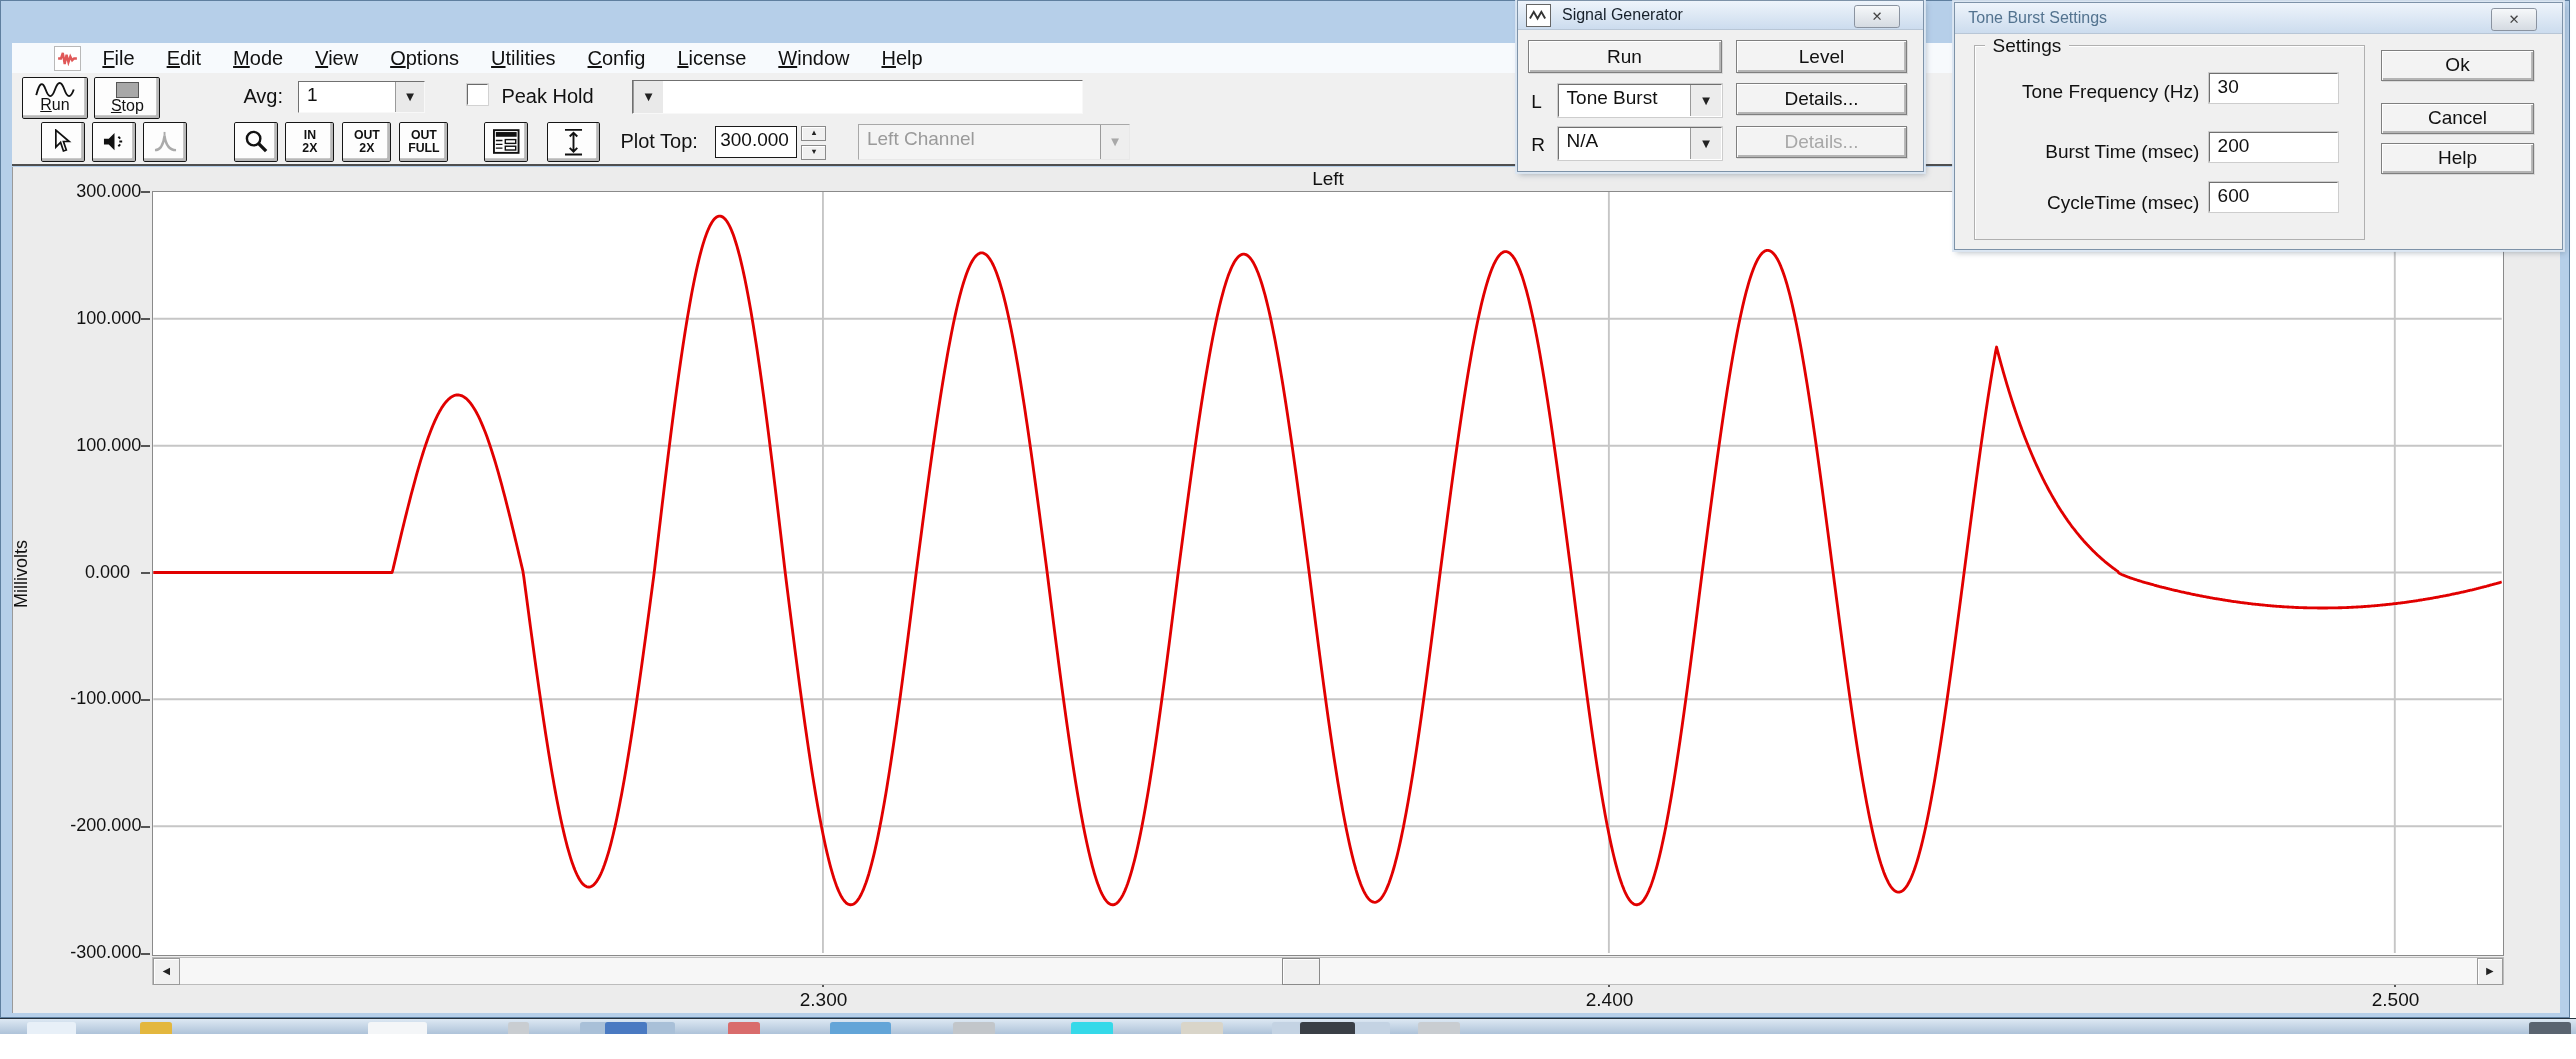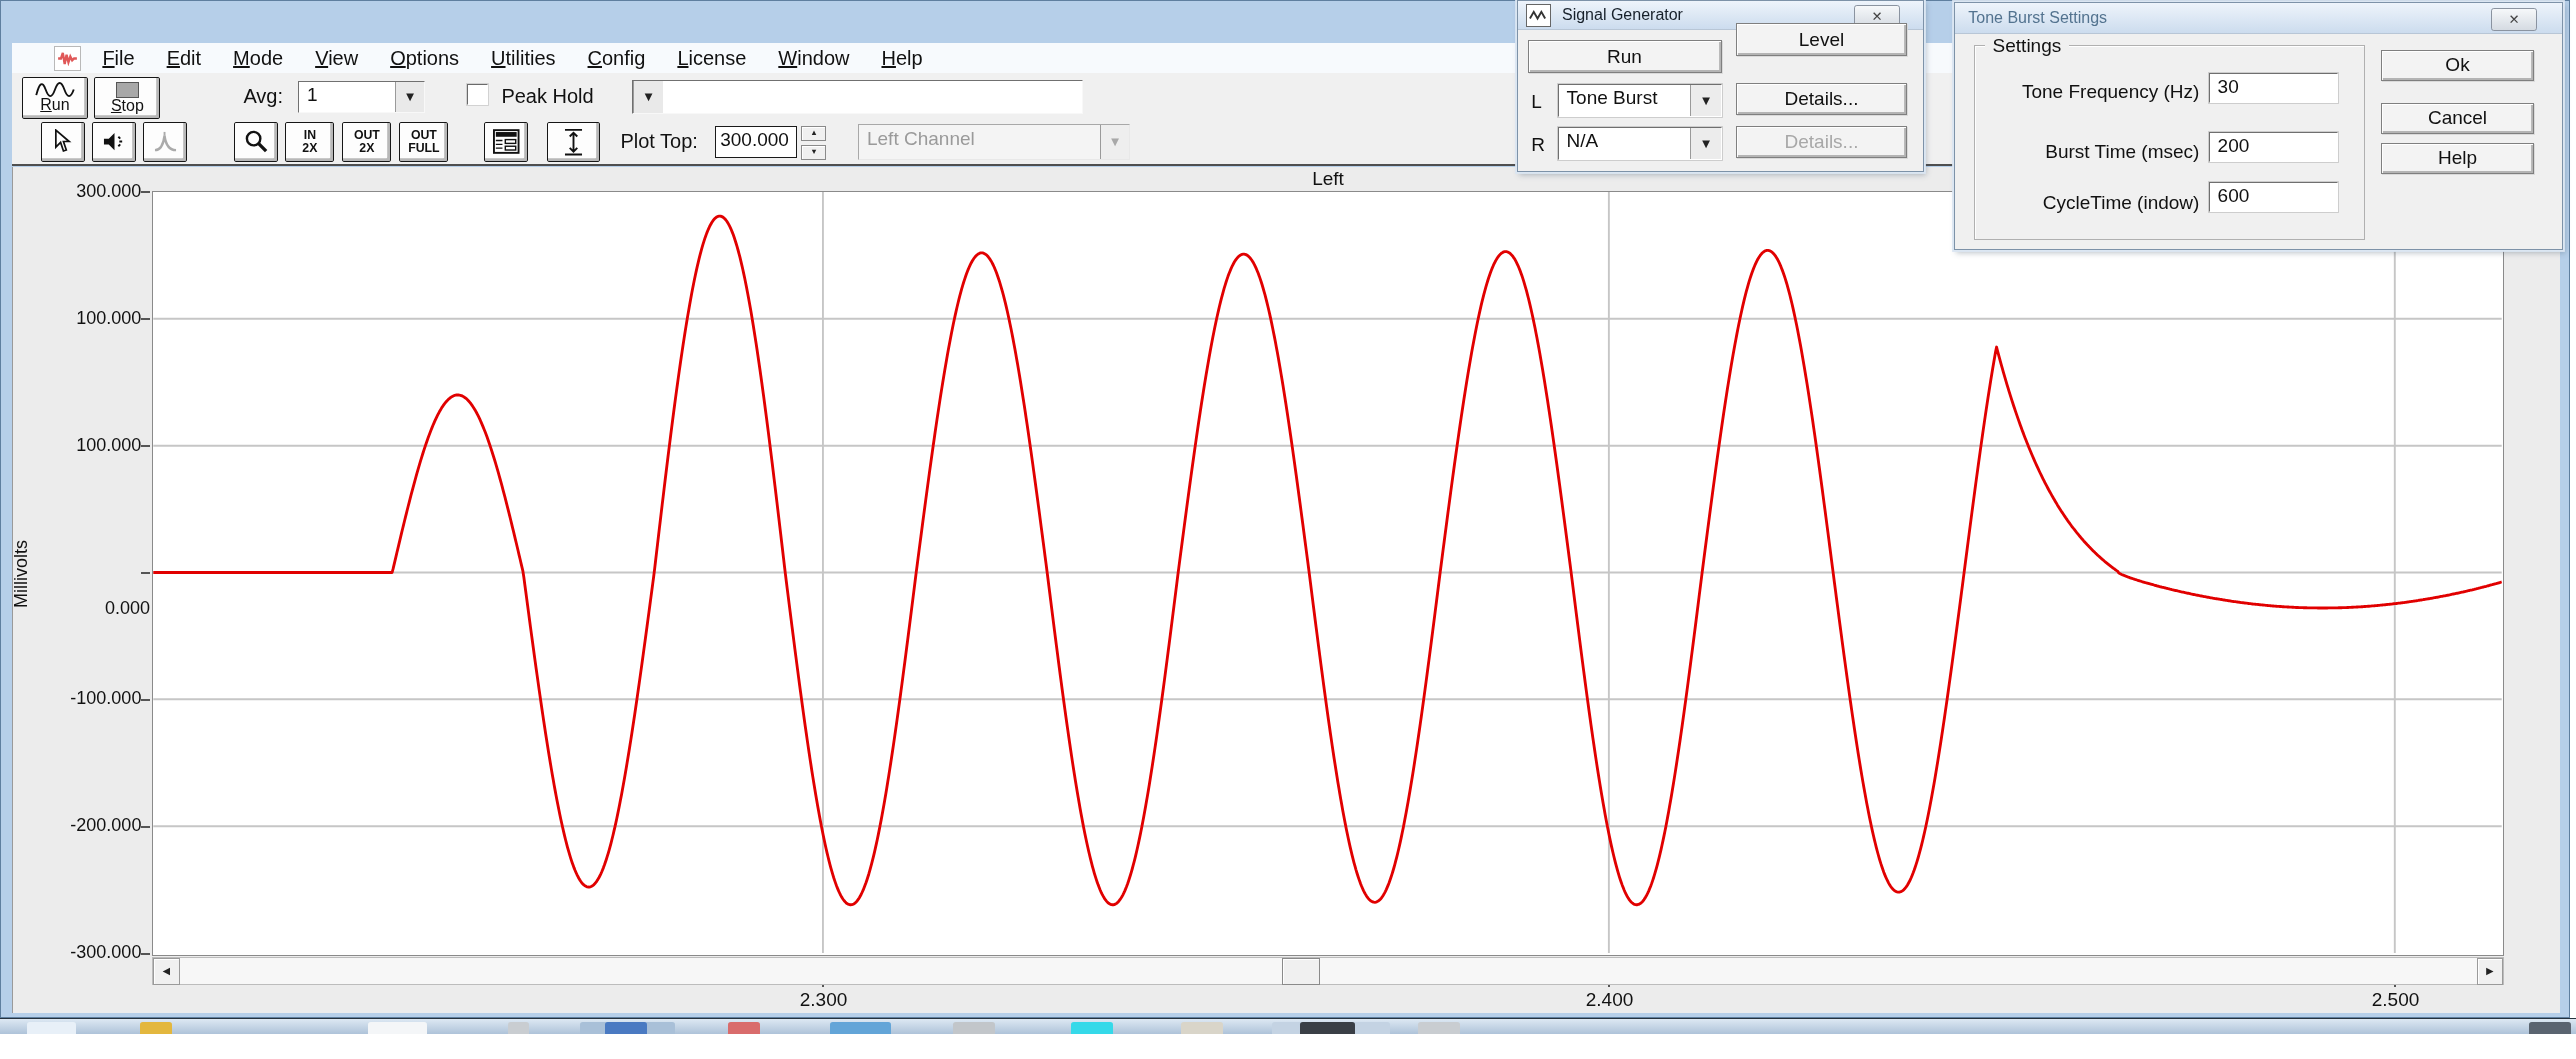--- a/index.html
+++ b/index.html
@@ -232,21 +232,21 @@
           <polyline points="0,401.5 1,401.5 2,401.5 3,401.5 4,401.5 5,401.5 6,401.5 7,401.5 8,401.5 9,401.5 10,401.5 11,401.5 12,401.5 13,401.5 14,401.5 15,401.5 16,401.5 17,401.5 18,401.5 19,401.5 20,401.5 21,401.5 22,401.5 23,401.5 24,401.5 25,401.5 26,401.5 27,401.5 28,401.5 29,401.5 30,401.5 31,401.5 32,401.5 33,401.5 34,401.5 35,401.5 36,401.5 37,401.5 38,401.5 39,401.5 40,401.5 41,401.5 42,401.5 43,401.5 44,401.5 45,401.5 46,401.5 47,401.5 48,401.5 49,401.5 50,401.5 51,401.5 52,401.5 53,401.5 54,401.5 55,401.5 56,401.5 57,401.5 58,401.5 59,401.5 60,401.5 61,401.5 62,401.5 63,401.5 64,401.5 65,401.5 66,401.5 67,401.5 68,401.5 69,401.5 70,401.5 71,401.5 72,401.5 73,401.5 74,401.5 75,401.5 76,401.5 77,401.5 78,401.5 79,401.5 80,401.5 81,401.5 82,401.5 83,401.5 84,401.5 85,401.5 86,401.5 87,401.5 88,401.5 89,401.5 90,401.5 91,401.5 92,401.5 93,401.5 94,401.5 95,401.5 96,401.5 97,401.5 98,401.5 99,401.5 100,401.5 101,401.5 102,401.5 103,401.5 104,401.5 105,401.5 106,401.5 107,401.5 108,401.5 109,401.5 110,401.5 111,401.5 112,401.5 113,401.5 114,401.5 115,401.5 116,401.5 117,401.5 118,401.5 119,401.5 120,401.5 121,401.5 122,401.5 123,401.5 124,401.5 125,401.5 126,401.5 127,401.5 128,401.5 129,401.5 130,401.5 131,401.5 132,401.5 133,401.5 134,401.5 135,401.5 136,401.5 137,401.5 138,401.5 139,401.5 140,401.5 141,401.5 142,401.5 143,401.5 144,401.5 145,401.5 146,401.5 147,401.5 148,401.5 149,401.5 150,401.5 151,401.5 152,401.5 153,401.5 154,401.5 155,401.5 156,401.5 157,401.5 158,401.5 159,401.5 160,401.5 161,401.5 162,401.5 163,401.5 164,401.5 165,401.5 166,401.5 167,401.5 168,401.5 169,401.5 170,401.5 171,401.5 172,401.5 173,401.5 174,401.5 175,401.5 176,401.5 177,401.5 178,401.5 179,401.5 180,401.5 181,401.5 182,401.5 183,401.5 184,401.5 185,401.5 186,401.5 187,401.5 188,401.5 189,401.5 190,401.5 191,401.5 192,401.5 193,401.5 194,401.5 195,401.5 196,401.5 197,401.5 198,401.5 199,401.5 200,401.5 201,401.5 202,401.5 203,401.5 204,401.5 205,401.5 206,401.5 207,401.5 208,401.5 209,401.5 210,401.5 211,401.5 212,401.5 213,401.5 214,401.5 215,401.5 216,401.5 217,401.5 218,401.5 219,401.5 220,401.5 221,401.5 222,401.5 223,401.5 224,401.5 225,401.5 226,401.5 227,401.5 228,401.5 229,401.5 230,401.5 231,401.5 232,401.5 233,401.5 234,401.5 235,401.5 236,401.5 237,401.5 238,401.5 239,401.5 240,401.5 241,401.5 242,401.5 243,401.5 244,401.5 245,401.5 246,401.5 247,401.5 248,401.5 249,401.5 250,401.5 251,401.5 252,401.5 253,397.7 254,393.5 255,389.2 256,385.0 257,380.7 258,376.5 259,372.3 260,368.1 261,363.9 262,359.7 263,355.6 264,351.5 265,347.4 266,343.3 267,339.3 268,335.3 269,331.3 270,327.4 271,323.5 272,319.7 273,315.9 274,312.1 275,308.4 276,304.7 277,301.1 278,297.5 279,294.0 280,290.5 281,287.1 282,283.8 283,280.5 284,277.3 285,274.1 286,271.0 287,268.0 288,265.1 289,262.2 290,259.4 291,256.6 292,254.0 293,251.4 294,248.9 295,246.4 296,244.1 297,241.8 298,239.6 299,237.5 300,235.5 301,233.6 302,231.7 303,230.0 304,228.3 305,226.7 306,225.2 307,223.8 308,222.5 309,221.3 310,220.2 311,219.2 312,218.2 313,217.4 314,216.7 315,216.0 316,215.5 317,215.0 318,214.6 319,214.4 320,214.2 321,214.1 322,214.2 323,214.3 324,214.5 325,214.8 326,215.2 327,215.7 328,216.4 329,217.1 330,217.8 331,218.7 332,219.7 333,220.8 334,222.0 335,223.2 336,224.6 337,226.1 338,227.6 339,229.2 340,230.9 341,232.7 342,234.6 343,236.6 344,238.7 345,240.8 346,243.1 347,245.4 348,247.8 349,250.3 350,252.8 351,255.4 352,258.1 353,260.9 354,263.8 355,266.7 356,269.7 357,272.7 358,275.9 359,279.1 360,282.3 361,285.6 362,289.0 363,292.4 364,295.9 365,299.5 366,303.1 367,306.7 368,310.4 369,314.2 370,318.0 371,321.8 372,325.7 373,329.6 374,333.5 375,337.5 376,341.5 377,345.6 378,349.7 379,353.8 380,357.9 381,362.1 382,366.2 383,370.4 384,374.6 385,378.8 386,383.1 387,387.3 388,391.6 389,395.8 390,400.1 391,406.5 392,414.1 393,421.6 394,429.1 395,436.6 396,444.1 397,451.6 398,459.1 399,466.5 400,473.8 401,481.2 402,488.5 403,495.8 404,503.0 405,510.1 406,517.2 407,524.3 408,531.2 409,538.1 410,545.0 411,551.7 412,558.4 413,565.0 414,571.6 415,578.0 416,584.3 417,590.6 418,596.7 419,602.8 420,608.7 421,614.6 422,620.3 423,625.9 424,631.4 425,636.8 426,642.1 427,647.2 428,652.2 429,657.1 430,661.8 431,666.4 432,670.9 433,675.2 434,679.4 435,683.5 436,687.4 437,691.2 438,694.8 439,698.2 440,701.5 441,704.7 442,707.7 443,710.5 444,713.2 445,715.7 446,718.0 447,720.2 448,722.2 449,724.1 450,725.8 451,727.3 452,728.7 453,729.9 454,730.9 455,731.7 456,732.4 457,732.9 458,733.2 459,733.4 460,733.4 461,733.2 462,732.8 463,732.3 464,731.6 465,730.8 466,729.7 467,728.5 468,727.1 469,725.6 470,723.9 471,722.0 472,720.0 473,717.8 474,715.4 475,712.9 476,710.2 477,707.3 478,704.3 479,701.1 480,697.8 481,694.4 482,690.7 483,687.0 484,683.0 485,679.0 486,674.7 487,670.4 488,665.9 489,661.3 490,656.5 491,651.6 492,646.6 493,641.4 494,636.2 495,630.8 496,625.3 497,619.6 498,613.9 499,608.0 500,602.1 501,596.0 502,589.9 503,583.6 504,577.3 505,570.8 506,564.3 507,557.7 508,551.0 509,544.2 510,537.3 511,530.4 512,523.4 513,516.4 514,509.3 515,502.1 516,494.9 517,487.6 518,480.3 519,473.0 520,465.6 521,458.2 522,450.7 523,443.3 524,435.8 525,428.3 526,420.7 527,413.2 528,405.7 529,397.7 530,389.1 531,380.6 532,372.1 533,363.5 534,355.0 535,346.6 536,338.1 537,329.7 538,321.4 539,313.0 540,304.7 541,296.5 542,288.3 543,280.2 544,272.1 545,264.2 546,256.2 547,248.4 548,240.6 549,232.9 550,225.3 551,217.8 552,210.4 553,203.1 554,195.9 555,188.8 556,181.8 557,174.9 558,168.2 559,161.5 560,155.0 561,148.6 562,142.3 563,136.2 564,130.2 565,124.4 566,118.7 567,113.1 568,107.7 569,102.4 570,97.3 571,92.4 572,87.6 573,83.0 574,78.5 575,74.2 576,70.1 577,66.1 578,62.4 579,58.8 580,55.3 581,52.1 582,49.0 583,46.1 584,43.4 585,40.9 586,38.6 587,36.4 588,34.5 589,32.7 590,31.1 591,29.7 592,28.5 593,27.5 594,26.7 595,26.1 596,25.7 597,25.5 598,25.4 599,25.6 600,26.0 601,26.5 602,27.3 603,28.2 604,29.3 605,30.6 606,32.2 607,33.9 608,35.8 609,37.8 610,40.1 611,42.6 612,45.2 613,48.1 614,51.1 615,54.3 616,57.6 617,61.2 618,64.9 619,68.8 620,72.9 621,77.1 622,81.5 623,86.1 624,90.8 625,95.7 626,100.8 627,106.0 628,111.4 629,116.9 630,122.5 631,128.3 632,134.3 633,140.4 634,146.6 635,152.9 636,159.4 637,166.0 638,172.7 639,179.6 640,186.5 641,193.6 642,200.8 643,208.1 644,215.4 645,222.9 646,230.5 647,238.1 648,245.9 649,253.7 650,261.6 651,269.6 652,277.6 653,285.7 654,293.9 655,302.1 656,310.3 657,318.7 658,327.0 659,335.4 660,343.9 661,352.3 662,360.8 663,369.3 664,377.8 665,386.4 666,394.9 667,403.3 668,411.3 669,419.3 670,427.2 671,435.2 672,443.1 673,451.0 674,458.9 675,466.7 676,474.5 677,482.3 678,490.0 679,497.7 680,505.3 681,512.9 682,520.5 683,527.9 684,535.3 685,542.7 686,549.9 687,557.1 688,564.2 689,571.2 690,578.1 691,585.0 692,591.7 693,598.4 694,604.9 695,611.4 696,617.7 697,623.9 698,630.0 699,636.0 700,641.9 701,647.6 702,653.2 703,658.7 704,664.0 705,669.3 706,674.3 707,679.3 708,684.1 709,688.7 710,693.2 711,697.6 712,701.7 713,705.8 714,709.7 715,713.4 716,716.9 717,720.3 718,723.6 719,726.6 720,729.5 721,732.3 722,734.8 723,737.2 724,739.4 725,741.5 726,743.3 727,745.0 728,746.5 729,747.9 730,749.0 731,750.0 732,750.8 733,751.4 734,751.8 735,752.1 736,752.1 737,752.0 738,751.7 739,751.3 740,750.6 741,749.8 742,748.8 743,747.6 744,746.2 745,744.6 746,742.9 747,741.0 748,738.9 749,736.7 750,734.2 751,731.6 752,728.9 753,725.9 754,722.8 755,719.6 756,716.1 757,712.5 758,708.8 759,704.8 760,700.8 761,696.5 762,692.1 763,687.6 764,682.9 765,678.1 766,673.1 767,668.0 768,662.8 769,657.4 770,651.9 771,646.2 772,640.5 773,634.6 774,628.6 775,622.4 776,616.2 777,609.8 778,603.4 779,596.8 780,590.1 781,583.4 782,576.5 783,569.6 784,562.5 785,555.4 786,548.2 787,540.9 788,533.6 789,526.2 790,518.7 791,511.1 792,503.5 793,495.9 794,488.2 795,480.4 796,472.7 797,464.8 798,457.0 799,449.1 800,441.2 801,433.3 802,425.3 803,417.4 804,409.4 805,401.4 806,393.8 807,386.1 808,378.4 809,370.8 810,363.2 811,355.6 812,348.0 813,340.4 814,332.9 815,325.4 816,318.0 817,310.6 818,303.2 819,295.9 820,288.7 821,281.5 822,274.3 823,267.3 824,260.3 825,253.3 826,246.5 827,239.7 828,233.1 829,226.5 830,219.9 831,213.5 832,207.2 833,201.0 834,194.9 835,188.9 836,183.0 837,177.2 838,171.5 839,166.0 840,160.6 841,155.3 842,150.1 843,145.1 844,140.1 845,135.4 846,130.7 847,126.2 848,121.9 849,117.7 850,113.6 851,109.7 852,105.9 853,102.3 854,98.8 855,95.5 856,92.4 857,89.4 858,86.6 859,83.9 860,81.4 861,79.1 862,76.9 863,74.9 864,73.1 865,71.4 866,69.9 867,68.6 868,67.5 869,66.5 870,65.7 871,65.1 872,64.6 873,64.3 874,64.2 875,64.3 876,64.6 877,65.0 878,65.6 879,66.3 880,67.3 881,68.4 882,69.7 883,71.1 884,72.7 885,74.5 886,76.5 887,78.6 888,80.9 889,83.4 890,86.0 891,88.8 892,91.8 893,94.9 894,98.2 895,101.6 896,105.2 897,108.9 898,112.8 899,116.8 900,121.0 901,125.3 902,129.8 903,134.4 904,139.2 905,144.1 906,149.1 907,154.2 908,159.5 909,164.9 910,170.4 911,176.1 912,181.8 913,187.7 914,193.7 915,199.8 916,206.0 917,212.3 918,218.7 919,225.1 920,231.7 921,238.4 922,245.1 923,252.0 924,258.9 925,265.9 926,272.9 927,280.0 928,287.2 929,294.5 930,301.8 931,309.1 932,316.5 933,323.9 934,331.4 935,338.9 936,346.5 937,354.1 938,361.7 939,369.3 940,376.9 941,384.6 942,392.2 943,399.9 944,407.8 945,415.8 946,423.7 947,431.7 948,439.6 949,447.5 950,455.4 951,463.3 952,471.1 953,478.9 954,486.6 955,494.3 956,502.0 957,509.6 958,517.2 959,524.7 960,532.1 961,539.4 962,546.7 963,554.0 964,561.1 965,568.1 966,575.1 967,582.0 968,588.8 969,595.5 970,602.1 971,608.5 972,614.9 973,621.2 974,627.3 975,633.4 976,639.3 977,645.1 978,650.8 979,656.3 980,661.7 981,667.0 982,672.1 983,677.1 984,682.0 985,686.7 986,691.2 987,695.7 988,699.9 989,704.0 990,708.0 991,711.8 992,715.4 993,718.9 994,722.2 995,725.3 996,728.3 997,731.1 998,733.7 999,736.2 1000,738.5 1001,740.6 1002,742.5 1003,744.3 1004,745.9 1005,747.3 1006,748.5 1007,749.6 1008,750.5 1009,751.1 1010,751.7 1011,752.0 1012,752.1 1013,752.1 1014,751.9 1015,751.5 1016,750.9 1017,750.2 1018,749.2 1019,748.1 1020,746.8 1021,745.3 1022,743.7 1023,741.9 1024,739.9 1025,737.7 1026,735.3 1027,732.8 1028,730.1 1029,727.2 1030,724.2 1031,721.0 1032,717.6 1033,714.1 1034,710.4 1035,706.6 1036,702.6 1037,698.4 1038,694.1 1039,689.6 1040,685.0 1041,680.2 1042,675.3 1043,670.3 1044,665.1 1045,659.8 1046,654.3 1047,648.7 1048,643.0 1049,637.2 1050,631.2 1051,625.1 1052,618.9 1053,612.6 1054,606.2 1055,599.7 1056,593.1 1057,586.3 1058,579.5 1059,572.6 1060,565.6 1061,558.5 1062,551.4 1063,544.1 1064,536.8 1065,529.4 1066,522.0 1067,514.5 1068,506.9 1069,499.2 1070,491.6 1071,483.8 1072,476.1 1073,468.3 1074,460.4 1075,452.6 1076,444.7 1077,436.7 1078,428.8 1079,420.9 1080,412.9 1081,404.9 1082,397.1 1083,389.5 1084,381.9 1085,374.3 1086,366.7 1087,359.1 1088,351.5 1089,344.0 1090,336.5 1091,329.0 1092,321.6 1093,314.2 1094,306.8 1095,299.5 1096,292.3 1097,285.1 1098,278.0 1099,270.9 1100,263.9 1101,257.0 1102,250.1 1103,243.3 1104,236.6 1105,230.0 1106,223.5 1107,217.1 1108,210.7 1109,204.5 1110,198.4 1111,192.3 1112,186.4 1113,180.6 1114,174.9 1115,169.3 1116,163.9 1117,158.5 1118,153.3 1119,148.3 1120,143.3 1121,138.5 1122,133.8 1123,129.3 1124,124.9 1125,120.6 1126,116.5 1127,112.5 1128,108.7 1129,105.0 1130,101.5 1131,98.2 1132,95.0 1133,91.9 1134,89.0 1135,86.3 1136,83.8 1137,81.4 1138,79.1 1139,77.1 1140,75.2 1141,73.4 1142,71.9 1143,70.5 1144,69.3 1145,68.2 1146,67.4 1147,66.7 1148,66.1 1149,65.8 1150,65.6 1151,65.6 1152,65.8 1153,66.1 1154,66.6 1155,67.3 1156,68.2 1157,69.2 1158,70.4 1159,71.8 1160,73.3 1161,75.0 1162,76.9 1163,79.0 1164,81.2 1165,83.6 1166,86.1 1167,88.8 1168,91.7 1169,94.7 1170,97.9 1171,101.3 1172,104.8 1173,108.4 1174,112.2 1175,116.2 1176,120.3 1177,124.5 1178,128.9 1179,133.4 1180,138.1 1181,142.9 1182,147.9 1183,152.9 1184,158.1 1185,163.5 1186,168.9 1187,174.5 1188,180.2 1189,186.0 1190,191.9 1191,197.9 1192,204.0 1193,210.2 1194,216.6 1195,223.0 1196,229.5 1197,236.1 1198,242.8 1199,249.6 1200,256.4 1201,263.3 1202,270.3 1203,277.4 1204,284.5 1205,291.7 1206,298.9 1207,306.2 1208,313.6 1209,321.0 1210,328.4 1211,335.9 1212,343.4 1213,350.9 1214,358.5 1215,366.1 1216,373.7 1217,381.3 1218,388.9 1219,396.5 1220,404.3 1221,412.2 1222,420.1 1223,428.0 1224,435.9 1225,443.7 1226,451.6 1227,459.4 1228,467.1 1229,474.9 1230,482.6 1231,490.3 1232,497.9 1233,505.5 1234,513.0 1235,520.5 1236,527.9 1237,535.2 1238,542.5 1239,549.7 1240,556.8 1241,563.8 1242,570.8 1243,577.6 1244,584.4 1245,591.1 1246,597.7 1247,604.1 1248,610.5 1249,616.8 1250,623.0 1251,629.0 1252,634.9 1253,640.7 1254,646.4 1255,652.0 1256,657.4 1257,662.7 1258,667.8 1259,672.9 1260,677.7 1261,682.5 1262,687.1 1263,691.5 1264,695.8 1265,700.0 1266,703.9 1267,707.8 1268,711.4 1269,715.0 1270,718.3 1271,721.5 1272,724.5 1273,727.4 1274,730.1 1275,732.6 1276,734.9 1277,737.1 1278,739.1 1279,740.9 1280,742.6 1281,744.1 1282,745.4 1283,746.5 1284,747.4 1285,748.2 1286,748.8 1287,749.2 1288,749.4 1289,749.5 1290,749.3 1291,749.0 1292,748.5 1293,747.9 1294,747.0 1295,746.0 1296,744.8 1297,743.4 1298,741.8 1299,740.1 1300,738.2 1301,736.1 1302,733.8 1303,731.4 1304,728.8 1305,726.0 1306,723.1 1307,720.0 1308,716.7 1309,713.3 1310,709.7 1311,705.9 1312,702.0 1313,698.0 1314,693.8 1315,689.4 1316,684.9 1317,680.2 1318,675.4 1319,670.5 1320,665.4 1321,660.1 1322,654.8 1323,649.3 1324,643.7 1325,637.9 1326,632.1 1327,626.1 1328,620.0 1329,613.8 1330,607.5 1331,601.0 1332,594.5 1333,587.9 1334,581.2 1335,574.3 1336,567.4 1337,560.4 1338,553.4 1339,546.2 1340,539.0 1341,531.7 1342,524.3 1343,516.9 1344,509.4 1345,501.8 1346,494.2 1347,486.6 1348,478.9 1349,471.2 1350,463.4 1351,455.6 1352,447.8 1353,439.9 1354,432.1 1355,424.2 1356,416.3 1357,408.4 1358,400.5 1359,392.8 1360,385.1 1361,377.4 1362,369.8 1363,362.1 1364,354.5 1365,346.9 1366,339.3 1367,331.7 1368,324.2 1369,316.7 1370,309.3 1371,301.9 1372,294.6 1373,287.3 1374,280.1 1375,273.0 1376,265.9 1377,258.9 1378,251.9 1379,245.1 1380,238.3 1381,231.6 1382,225.0 1383,218.4 1384,212.0 1385,205.7 1386,199.5 1387,193.3 1388,187.3 1389,181.4 1390,175.6 1391,169.9 1392,164.4 1393,159.0 1394,153.7 1395,148.5 1396,143.4 1397,138.5 1398,133.7 1399,129.1 1400,124.6 1401,120.2 1402,116.0 1403,112.0 1404,108.0 1405,104.3 1406,100.7 1407,97.2 1408,93.9 1409,90.8 1410,87.8 1411,85.0 1412,82.3 1413,79.8 1414,77.5 1415,75.4 1416,73.4 1417,71.6 1418,69.9 1419,68.5 1420,67.2 1421,66.0 1422,65.1 1423,64.3 1424,63.7 1425,63.2 1426,63.0 1427,62.9 1428,63.0 1429,63.3 1430,63.7 1431,64.3 1432,65.1 1433,66.1 1434,67.2 1435,68.5 1436,70.0 1437,71.6 1438,73.5 1439,75.5 1440,77.6 1441,80.0 1442,82.4 1443,85.1 1444,87.9 1445,90.9 1446,94.1 1447,97.4 1448,100.8 1449,104.4 1450,108.2 1451,112.1 1452,116.2 1453,120.4 1454,124.8 1455,129.3 1456,133.9 1457,138.7 1458,143.6 1459,148.7 1460,153.9 1461,159.2 1462,164.6 1463,170.2 1464,175.9 1465,181.7 1466,187.6 1467,193.6 1468,199.7 1469,206.0 1470,212.3 1471,218.7 1472,225.2 1473,231.9 1474,238.6 1475,245.3 1476,252.2 1477,259.2 1478,266.2 1479,273.3 1480,280.4 1481,287.6 1482,294.9 1483,302.3 1484,309.6 1485,317.1 1486,324.5 1487,332.1 1488,339.6 1489,347.2 1490,354.8 1491,362.4 1492,370.1 1493,377.8 1494,385.4 1495,393.1 1496,400.8 1497,408.8 1498,416.7 1499,424.7 1500,432.6 1501,440.6 1502,448.5 1503,456.4 1504,464.2 1505,472.0 1506,479.8 1507,487.6 1508,495.3 1509,502.9 1510,510.5 1511,518.1 1512,525.6 1513,533.0 1514,540.3 1515,547.6 1516,554.8 1517,562.0 1518,569.0 1519,576.0 1520,582.8 1521,589.6 1522,596.3 1523,602.9 1524,609.3 1525,615.7 1526,621.9 1527,628.1 1528,634.1 1529,640.0 1530,645.8 1531,651.4 1532,657.0 1533,662.4 1534,667.6 1535,672.7 1536,677.7 1537,682.6 1538,687.3 1539,691.8 1540,696.2 1541,700.4 1542,704.5 1543,708.5 1544,712.2 1545,715.8 1546,719.3 1547,722.6 1548,725.7 1549,728.6 1550,731.4 1551,734.0 1552,736.5 1553,738.8 1554,740.8 1555,742.8 1556,744.5 1557,746.1 1558,747.5 1559,748.7 1560,749.7 1561,750.5 1562,751.2 1563,751.7 1564,752.0 1565,752.1 1566,752.1 1567,751.8 1568,751.4 1569,750.8 1570,750.1 1571,749.1 1572,748.0 1573,746.6 1574,745.1 1575,743.5 1576,741.6 1577,739.6 1578,737.4 1579,735.0 1580,732.5 1581,729.8 1582,726.9 1583,723.8 1584,720.6 1585,717.2 1586,713.7 1587,710.0 1588,706.1 1589,702.1 1590,697.9 1591,693.6 1592,689.1 1593,684.4 1594,679.7 1595,674.7 1596,669.7 1597,664.5 1598,659.1 1599,653.6 1600,648.0 1601,642.3 1602,636.5 1603,630.5 1604,624.4 1605,618.2 1606,611.9 1607,605.4 1608,598.9 1609,592.3 1610,585.5 1611,578.7 1612,571.8 1613,564.8 1614,557.7 1615,550.5 1616,543.2 1617,535.9 1618,528.5 1619,521.1 1620,513.5 1621,506.0 1622,498.3 1623,490.6 1624,482.9 1625,475.1 1626,467.3 1627,459.5 1628,451.6 1629,443.7 1630,435.8 1631,427.8 1632,419.9 1633,411.9 1634,404.0 1635,396.2 1636,388.4 1637,380.7 1638,373.0 1639,365.3 1640,357.6 1641,350.0 1642,342.4 1643,334.8 1644,327.2 1645,319.7 1646,312.2 1647,304.8 1648,297.4 1649,290.1 1650,282.8 1651,275.6 1652,268.5 1653,261.4 1654,254.4 1655,247.5 1656,240.6 1657,233.8 1658,227.2 1659,220.6 1660,214.1 1661,207.7 1662,201.4 1663,195.2 1664,189.1 1665,183.1 1666,177.3 1667,171.5 1668,165.9 1669,160.4 1670,155.0 1671,149.7 1672,144.6 1673,139.6 1674,134.8 1675,130.0 1676,125.5 1677,121.0 1678,116.7 1679,112.6 1680,108.6 1681,104.7 1682,101.1 1683,97.5 1684,94.1 1685,90.9 1686,87.9 1687,85.0 1688,82.2 1689,79.7 1690,77.2 1691,75.0 1692,72.9 1693,71.0 1694,69.3 1695,67.8 1696,66.4 1697,65.2 1698,64.1 1699,63.3 1700,62.6 1701,62.1 1702,61.7 1703,61.6 1704,61.6 1705,61.8 1706,62.1 1707,62.7 1708,63.4 1709,64.3 1710,65.4 1711,66.6 1712,68.0 1713,69.6 1714,71.3 1715,73.3 1716,75.4 1717,77.6 1718,80.1 1719,82.7 1720,85.4 1721,88.3 1722,91.4 1723,94.7 1724,98.1 1725,101.6 1726,105.4 1727,109.2 1728,113.3 1729,117.4 1730,121.7 1731,126.2 1732,130.8 1733,135.6 1734,140.4 1735,145.4 1736,150.6 1737,155.9 1738,161.3 1739,166.8 1740,172.5 1741,178.2 1742,184.1 1743,190.1 1744,196.2 1745,202.4 1746,208.7 1747,215.1 1748,221.7 1749,228.3 1750,234.9 1751,241.7 1752,248.6 1753,255.5 1754,262.5 1755,269.6 1756,276.8 1757,284.0 1758,291.3 1759,298.6 1760,306.0 1761,313.4 1762,320.9 1763,328.5 1764,336.0 1765,343.6 1766,351.3 1767,358.9 1768,366.6 1769,374.3 1770,382.0 1771,389.7 1772,397.4 1773,405.1 1774,412.8 1775,420.4 1776,428.1 1777,435.7 1778,443.3 1779,450.9 1780,458.5 1781,466.0 1782,473.6 1783,481.0 1784,488.5 1785,495.8 1786,503.2 1787,510.5 1788,517.7 1789,524.8 1790,531.9 1791,539.0 1792,545.9 1793,552.8 1794,559.6 1795,566.4 1796,573.0 1797,579.6 1798,586.0 1799,592.4 1800,598.7 1801,604.8 1802,610.9 1803,616.9 1804,622.7 1805,628.4 1806,634.0 1807,639.5 1808,644.9 1809,650.1 1810,655.3 1811,660.2 1812,665.1 1813,669.8 1814,674.4 1815,678.8 1816,683.1 1817,687.2 1818,691.2 1819,695.1 1820,698.8 1821,702.3 1822,705.7 1823,709.0 1824,712.0 1825,714.9 1826,717.7 1827,720.3 1828,722.7 1829,724.9 1830,727.0 1831,729.0 1832,730.7 1833,732.3 1834,733.7 1835,734.9 1836,736.0 1837,736.9 1838,737.6 1839,738.2 1840,738.5 1841,738.7 1842,738.7 1843,738.6 1844,738.3 1845,737.8 1846,737.1 1847,736.3 1848,735.2 1849,734.0 1850,732.7 1851,731.2 1852,729.4 1853,727.6 1854,725.5 1855,723.3 1856,720.9 1857,718.4 1858,715.7 1859,712.8 1860,709.8 1861,706.6 1862,703.3 1863,699.8 1864,696.1 1865,692.3 1866,688.4 1867,684.3 1868,680.0 1869,675.6 1870,671.1 1871,666.4 1872,661.6 1873,656.6 1874,651.6 1875,646.4 1876,641.0 1877,635.6 1878,630.0 1879,624.3 1880,618.5 1881,612.5 1882,606.5 1883,600.4 1884,594.1 1885,587.8 1886,581.4 1887,574.8 1888,568.2 1889,561.5 1890,554.7 1891,547.8 1892,540.9 1893,533.9 1894,526.8 1895,519.6 1896,512.4 1897,505.2 1898,497.9 1899,490.5 1900,483.1 1901,475.6 1902,468.1 1903,460.6 1904,453.0 1905,445.4 1906,437.8 1907,430.2 1908,422.5 1909,414.9 1910,407.2 1911,399.5 1912,391.8 1913,384.1 1914,376.4 1915,368.7 1916,361.0 1917,353.3 1918,345.7 1919,338.1 1920,330.5 1921,323.0 1922,315.5 1923,308.0 1924,300.6 1925,293.3 1926,286.0 1927,278.8 1928,271.6 1929,264.5 1930,257.4 1931,250.5 1932,243.6 1933,236.8 1934,230.1 1935,223.5 1936,216.9 1937,210.5 1938,204.1 1939,197.9 1940,191.8 1941,185.7 1942,179.8 1943,174.0 1944,168.3 1945,163.6 1946,167.5 1947,171.3 1948,175.0 1949,178.7 1950,182.3 1951,185.9 1952,189.5 1953,193.0 1954,196.4 1955,199.8 1956,203.2 1957,206.5 1958,209.8 1959,213.0 1960,216.2 1961,219.3 1962,222.4 1963,225.5 1964,228.5 1965,231.5 1966,234.4 1967,237.3 1968,240.2 1969,243.0 1970,245.8 1971,248.6 1972,251.3 1973,253.9 1974,256.6 1975,259.2 1976,261.8 1977,264.3 1978,266.8 1979,269.3 1980,271.7 1981,274.1 1982,276.5 1983,278.8 1984,281.1 1985,283.4 1986,285.7 1987,287.9 1988,290.1 1989,292.2 1990,294.4 1991,296.5 1992,298.5 1993,300.6 1994,302.6 1995,304.6 1996,306.6 1997,308.5 1998,310.4 1999,312.3 2000,314.2 2001,316.0 2002,317.8 2003,319.6 2004,321.4 2005,323.1 2006,324.8 2007,326.5 2008,328.2 2009,329.9 2010,331.5 2011,333.1 2012,334.7 2013,336.3 2014,337.8 2015,339.3 2016,340.8 2017,342.3 2018,343.8 2019,345.2 2020,346.7 2021,348.1 2022,349.4 2023,350.8 2024,352.2 2025,353.5 2026,354.8 2027,356.1 2028,357.4 2029,358.7 2030,359.9 2031,361.1 2032,362.3 2033,363.5 2034,364.7 2035,365.9 2036,367.0 2037,368.2 2038,369.3 2039,370.4 2040,371.5 2041,372.6 2042,373.6 2043,374.7 2044,375.7 2045,376.7 2046,377.7 2047,378.7 2048,379.7 2049,380.7 2050,381.6 2051,382.6 2052,383.5 2053,384.4 2054,385.3 2055,386.2 2056,387.1 2057,388.0 2058,388.8 2059,389.7 2060,390.5 2061,391.3 2062,392.1 2063,392.9 2064,393.7 2065,394.5 2066,395.3 2067,396.0 2068,396.8 2069,397.5 2070,398.3 2071,399.0 2072,399.7 2073,400.4 2074,402.1 2075,402.6 2076,403.1 2077,403.6 2078,404.0 2079,404.4 2080,404.8 2081,405.2 2082,405.6 2083,406.0 2084,406.4 2085,406.7 2086,407.1 2087,407.4 2088,407.8 2089,408.1 2090,408.4 2091,408.8 2092,409.1 2093,409.4 2094,409.7 2095,410.0 2096,410.4 2097,410.7 2098,411.0 2099,411.3 2100,411.6 2101,411.9 2102,412.2 2103,412.4 2104,412.7 2105,413.0 2106,413.3 2107,413.6 2108,413.9 2109,414.1 2110,414.4 2111,414.7 2112,415.0 2113,415.2 2114,415.5 2115,415.8 2116,416.0 2117,416.3 2118,416.6 2119,416.8 2120,417.1 2121,417.3 2122,417.6 2123,417.8 2124,418.1 2125,418.3 2126,418.6 2127,418.8 2128,419.1 2129,419.3 2130,419.6 2131,419.8 2132,420.0 2133,420.3 2134,420.5 2135,420.7 2136,421.0 2137,421.2 2138,421.4 2139,421.7 2140,421.9 2141,422.1 2142,422.3 2143,422.5 2144,422.8 2145,423.0 2146,423.2 2147,423.4 2148,423.6 2149,423.8 2150,424.1 2151,424.3 2152,424.5 2153,424.7 2154,424.9 2155,425.1 2156,425.3 2157,425.5 2158,425.7 2159,425.9 2160,426.1 2161,426.3 2162,426.5 2163,426.7 2164,426.9 2165,427.0 2166,427.2 2167,427.4 2168,427.6 2169,427.8 2170,428.0 2171,428.2 2172,428.3 2173,428.5 2174,428.7 2175,428.9 2176,429.0 2177,429.2 2178,429.4 2179,429.5 2180,429.7 2181,429.9 2182,430.0 2183,430.2 2184,430.4 2185,430.5 2186,430.7 2187,430.9 2188,431.0 2189,431.2 2190,431.3 2191,431.5 2192,431.6 2193,431.8 2194,431.9 2195,432.1 2196,432.2 2197,432.3 2198,432.5 2199,432.6 2200,432.8 2201,432.9 2202,433.0 2203,433.2 2204,433.3 2205,433.4 2206,433.6 2207,433.7 2208,433.8 2209,433.9 2210,434.1 2211,434.2 2212,434.3 2213,434.4 2214,434.6 2215,434.7 2216,434.8 2217,434.9 2218,435.0 2219,435.1 2220,435.2 2221,435.3 2222,435.4 2223,435.5 2224,435.6 2225,435.7 2226,435.8 2227,435.9 2228,436.0 2229,436.1 2230,436.2 2231,436.3 2232,436.4 2233,436.5 2234,436.6 2235,436.7 2236,436.8 2237,436.8 2238,436.9 2239,437.0 2240,437.1 2241,437.2 2242,437.2 2243,437.3 2244,437.4 2245,437.4 2246,437.5 2247,437.6 2248,437.6 2249,437.7 2250,437.8 2251,437.8 2252,437.9 2253,437.9 2254,438.0 2255,438.1 2256,438.1 2257,438.2 2258,438.2 2259,438.3 2260,438.3 2261,438.4 2262,438.4 2263,438.4 2264,438.5 2265,438.5 2266,438.6 2267,438.6 2268,438.6 2269,438.7 2270,438.7 2271,438.7 2272,438.7 2273,438.8 2274,438.8 2275,438.8 2276,438.8 2277,438.9 2278,438.9 2279,438.9 2280,438.9 2281,438.9 2282,438.9 2283,438.9 2284,439.0 2285,439.0 2286,439.0 2287,439.0 2288,439.0 2289,439.0 2290,439.0 2291,439.0 2292,439.0 2293,439.0 2294,439.0 2295,438.9 2296,438.9 2297,438.9 2298,438.9 2299,438.9 2300,438.9 2301,438.9 2302,438.8 2303,438.8 2304,438.8 2305,438.8 2306,438.7 2307,438.7 2308,438.7 2309,438.7 2310,438.6 2311,438.6 2312,438.5 2313,438.5 2314,438.5 2315,438.4 2316,438.4 2317,438.3 2318,438.3 2319,438.3 2320,438.2 2321,438.2 2322,438.1 2323,438.1 2324,438.0 2325,437.9 2326,437.9 2327,437.8 2328,437.8 2329,437.7 2330,437.6 2331,437.6 2332,437.5 2333,437.4 2334,437.4 2335,437.3 2336,437.2 2337,437.1 2338,437.1 2339,437.0 2340,436.9 2341,436.8 2342,436.7 2343,436.7 2344,436.6 2345,436.5 2346,436.4 2347,436.3 2348,436.2 2349,436.1 2350,436.0 2351,435.9 2352,435.8 2353,435.7 2354,435.6 2355,435.5 2356,435.4 2357,435.3 2358,435.2 2359,435.1 2360,435.0 2361,434.9 2362,434.8 2363,434.6 2364,434.5 2365,434.4 2366,434.3 2367,434.2 2368,434.1 2369,433.9 2370,433.8 2371,433.7 2372,433.5 2373,433.4 2374,433.3 2375,433.2 2376,433.0 2377,432.9 2378,432.7 2379,432.6 2380,432.5 2381,432.3 2382,432.2 2383,432.0 2384,431.9 2385,431.7 2386,431.6 2387,431.4 2388,431.3 2389,431.1 2390,431.0 2391,430.8 2392,430.7 2393,430.5 2394,430.3 2395,430.2 2396,430.0 2397,429.9 2398,429.7 2399,429.5 2400,429.4 2401,429.2 2402,429.0 2403,428.8 2404,428.7 2405,428.5 2406,428.3 2407,428.1 2408,427.9 2409,427.8 2410,427.6 2411,427.4 2412,427.2 2413,427.0 2414,426.8 2415,426.6 2416,426.4 2417,426.2 2418,426.1 2419,425.9 2420,425.7 2421,425.5 2422,425.3 2423,425.1 2424,424.9 2425,424.6 2426,424.4 2427,424.2 2428,424.0 2429,423.8 2430,423.6 2431,423.4 2432,423.2 2433,422.9 2434,422.7 2435,422.5 2436,422.3 2437,422.1 2438,421.8 2439,421.6 2440,421.4 2441,421.2 2442,420.9 2443,420.7 2444,420.5 2445,420.2 2446,420.0 2447,419.8 2448,419.5 2449,419.3 2450,419.0 2451,418.8 2452,418.5 2453,418.3 2454,418.0 2455,417.8 2456,417.5 2457,417.3 2458,417.0 2459,416.8 2460,416.5 2461,416.3 2462,416.0 2463,415.7 2464,415.5 2465,415.2 2466,414.9 2467,414.6 2468,414.4 2469,414.1 2470,413.8 2471,413.5 2472,413.3 2473,413.0 2474,412.7 2475,412.4 2476,412.1 2477,411.8 2478,411.5" fill="none" stroke="#e10000" stroke-width="3" stroke-linejoin="round"></polyline>
         </svg>
     </div>
     <div id="axis-labels">
         <div class="axis-ylabel" style="left: 28.4px; top: 180px;">300.000</div>
         <div class="tickdash" style="left: 140px; top: 190px; width: 8.5px; height: 1.9px;"></div>
         <div class="axis-ylabel" style="left: 28.4px; top: 307px;">100.000</div>
         <div class="tickdash" style="left: 140px; top: 317px; width: 8.5px; height: 1.9px;"></div>
         <div class="axis-ylabel" style="left: 28.4px; top: 434px;">100.000</div>
         <div class="tickdash" style="left: 140px; top: 444px; width: 8.5px; height: 1.9px;"></div>
-        <div class="axis-ylabel" style="left: 37px; top: 561px; margin-top: 36px;">0.000</div>
+        <div class="axis-ylabel" style="left: 17px; top: 561px;">0.000</div>
         <div class="tickdash" style="left: 140px; top: 571px; width: 8.5px; height: 1.9px;"></div>
         <div class="axis-ylabel" style="left: 28.4px; top: 687px;">-100.000</div>
         <div class="tickdash" style="left: 140px; top: 698px; width: 8.5px; height: 1.9px;"></div>
         <div class="axis-ylabel" style="left: 28.4px; top: 814px;">-200.000</div>
         <div class="tickdash" style="left: 140px; top: 825px; width: 8.5px; height: 1.9px;"></div>
         <div class="axis-ylabel" style="left: 28.4px; top: 941px;">-300.000</div>
         <div class="tickdash" style="left: 140px; top: 952px; width: 8.5px; height: 1.9px;"></div>
         <div class="axis-xlabel" style="left: 780px; top: 988px;">2.300</div>
         <div class="tickdash" style="left: 821px; top: 979px; width: 1.9px; height: 6.6px;"></div>
         <div class="axis-xlabel" style="left: 1566px; top: 988px;">2.400</div>
@@ -267,21 +267,21 @@
         <svg width="19" height="13.3" viewBox="0 0 20 14">
             <path d="M1 10 L5 3 L9 10 L13 3 L17 10" stroke="#333" stroke-width="2" fill="none"></path>
           </svg>
       </div>
       <span class="ttext" style="margin-left:11.4px;">Signal Generator</span>
       <div class="closebtn" style="right:23px;top:3.8px;">✕</div>
     </div>
     <div class="dbtn" style="left:9.5px;top:39px;width:194px;height:33px;">
       <span>Run</span>
     </div>
-    <div class="dbtn" style="left:218px;top:22px;width:171px;height:33px;">
+    <div class="dbtn" style="left:218px;top:39px;width:171px;height:33px;">
       <span>Level</span>
     </div>
     <span class="dlabel" style="left:13.3px;top:90px;">L</span>
     <div class="dcombo" style="left:40px;top:83px;width:164px;height:33px;">
       <span class="cval">Tone Burst</span>
       <span class="cbtn">▼</span>
     </div>
     <div class="dbtn" style="left:218px;top:82px;width:171px;height:32px;">
       <span>Details...</span>
     </div>
@@ -300,21 +300,21 @@
       <span class="ttext" style="margin-left:13.3px;color:#53738f;">Tone Burst Settings</span>
       <div class="closebtn" style="right:25px;top:4.7px;">✕</div>
     </div>
     <div class="groupbox" style="left:19px;top:42px;width:389px;height:193px;"></div>
     <span class="grouplabel" style="left:30px;top:32px;text-align:right;">Settings</span>
     <div id="tb-fields">
         <div class="flabel" style="left: 28.4px; top: 78px;">Tone Frequency (Hz)</div>
         <div class="dinput" style="left: 254px; top: 70px; width: 129px; height: 30px;">30</div>
         <div class="flabel" style="left: 28.4px; top: 138px;">Burst Time (msec)</div>
         <div class="dinput" style="left: 254px; top: 129px; width: 129px; height: 30px;">200</div>
-        <div class="flabel" style="left: 28.4px; top: 189px;">CycleTime (indow)</div>
+        <div class="flabel" style="left: 28.4px; top: 189px;">CycleTime (msec)</div>
         <div class="dinput" style="left: 254px; top: 179px; width: 129px; height: 30px;">600</div>
       </div>
     <div id="tb-buttons">
         <div class="dbtn" style="left: 426px; top: 47px; width: 153px; height: 31px;">Ok</div>
         <div class="dbtn" style="left: 426px; top: 100px; width: 153px; height: 31px;">Cancel</div>
         <div class="dbtn" style="left: 426px; top: 140px; width: 153px; height: 31px;">Help</div>
       </div>
   </div>
 
   <div id="taskbar">

